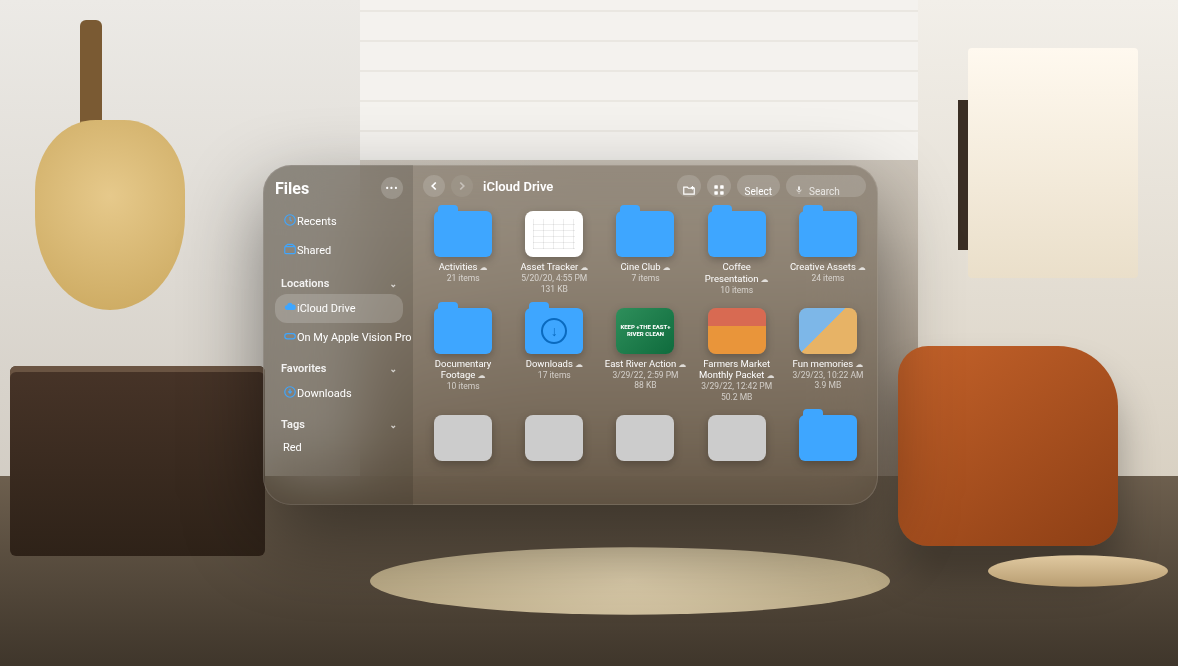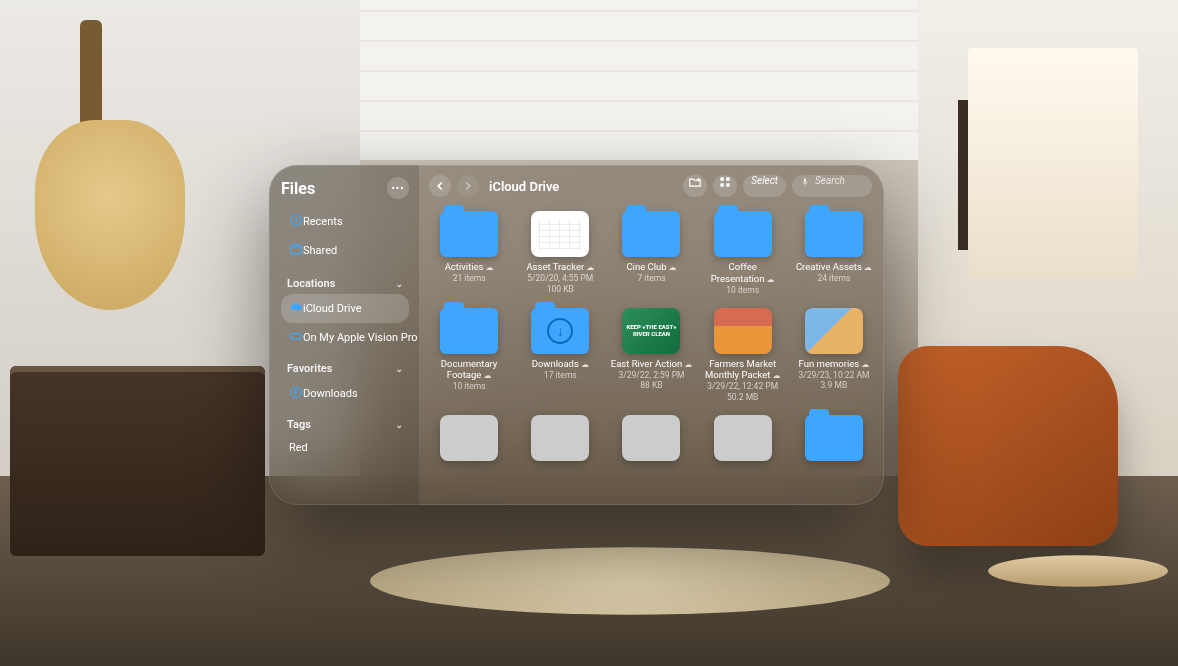--- a/index.html
+++ b/index.html
@@ -23,21 +23,21 @@
   .cabinet     { left:10px; bottom:110px; width:255px; height:190px; background:linear-gradient(180deg,#473428,#2e2218); border-radius:6px; z-index:0; box-shadow:inset 0 6px 0 #6a5442;}
   .guitar      { left:35px; top:20px; width:160px; height:300px; z-index:0;}
   .guitar::before{content:"";position:absolute;left:45px;top:0;width:22px;height:120px;background:#7a5a33;border-radius:6px;}
   .guitar::after {content:"";position:absolute;left:0;top:100px;width:150px;height:190px;background:radial-gradient(circle at 50% 40%,#e6c98b,#caa75d);border-radius:65px 65px 80px 80px / 75px 75px 100px 100px;}
   .frame       { right:110px; top:100px; width:110px; height:150px; background:#e4874f; border:14px solid #3a2e24; z-index:0;}
   .shade       { right:40px; top:48px; width:170px; height:230px; background:linear-gradient(180deg,#fff9ef,#eadfca); z-index:0; border-radius:4px;}
   .table       { right:10px; bottom:60px; width:180px; height:70px; background:linear-gradient(180deg,#e0c9a0,#b89d71); border-radius:50%; transform:scaleY(.45); z-index:0;}
 
   
   .window {
-    position:absolute; left:269px; top:165px; width:615px; height:340px;
+    position:absolute; left:263px; top:165px; width:615px; height:340px;
     border-radius:28px; overflow:hidden; display:flex;
     background:rgba(80,68,56,0.45);
     backdrop-filter:blur(30px) saturate(120%);
     -webkit-backdrop-filter:blur(30px) saturate(120%);
     box-shadow:0 30px 80px rgba(0,0,0,0.45), inset 0 0 0 1px rgba(255,255,255,0.12);
     color:#fff; font-size:11px;
     z-index:10;
   }
 
   
@@ -54,21 +54,21 @@
   .blue{color:#3ea6ff;}
   .dot-red{width:10px;height:10px;border-radius:5px;background:#ff5b4f;}
 
   
   .main{flex:1;display:flex;flex-direction:column;min-width:0;}
   .toolbar{display:flex;align-items:center;gap:6px;padding:10px 12px 6px 10px;}
   .navbtn{width:22px;height:22px;border-radius:11px;background:rgba(255,255,255,0.15);display:flex;align-items:center;justify-content:center;cursor:pointer;}
   .navbtn.disabled{opacity:.45;cursor:default;}
   .loc-title{font-size:13px;font-weight:600;margin-left:4px;}
   .spacer{flex:1;}
-  .pill{height:22px;border-radius:11px;background:rgba(255,255,255,0.15);display:flex;align-items:flex-start;justify-content:center;padding:0 8px;font-size:10px;cursor:pointer;gap:5px;font-style:italic;}
+  .pill{height:22px;border-radius:11px;background:rgba(255,255,255,0.15);display:flex;align-items:flex-end;justify-content:center;padding:0 8px;font-size:10px;cursor:pointer;gap:5px;}
   .search{width:80px;justify-content:flex-start;color:rgba(255,255,255,.75);}
   .search .ic{width:10px;}
 
   .grid-wrap{flex:1;overflow:hidden;padding:4px 6px 0 6px;}
   .grid{display:grid;grid-template-columns:repeat(5,1fr);gap:4px 3px;}
   .item{display:flex;flex-direction:column;align-items:center;text-align:center;padding:4px 2px;cursor:pointer;}
   .thumb{width:58px;height:46px;border-radius:8px;margin-bottom:4px;background:#3ea6ff;position:relative;box-shadow:0 3px 8px rgba(0,0,0,.25);}
   .thumb.folder{background:#3ea6ff;border-radius:6px;}
   .thumb.folder::before{content:"";position:absolute;left:4px;top:-6px;width:20px;height:10px;background:#3ea6ff;border-radius:4px 4px 0 0;}
   .thumb.file{background:#fff;}
@@ -232,21 +232,21 @@
           <div class="item">
        <div class="thumb folder"></div>
        <div class="name">Activities<span class="cloud">☁︎</span></div>
        <div class="meta">21 items</div>
 
      </div>
           <div class="item">
        <div class="thumb file"></div>
        <div class="name">Asset Tracker<span class="cloud">☁︎</span></div>
        <div class="meta">5/20/20, 4:55 PM</div>
-       <div class="meta">100 KB</div>
+       <div class="meta">131 KB</div>
      </div>
           <div class="item">
        <div class="thumb folder"></div>
        <div class="name">Cine Club<span class="cloud">☁︎</span></div>
        <div class="meta">7 items</div>
 
      </div>
           <div class="item">
        <div class="thumb folder"></div>
        <div class="name two">Coffee Presentation<span class="cloud">☁︎</span></div>

